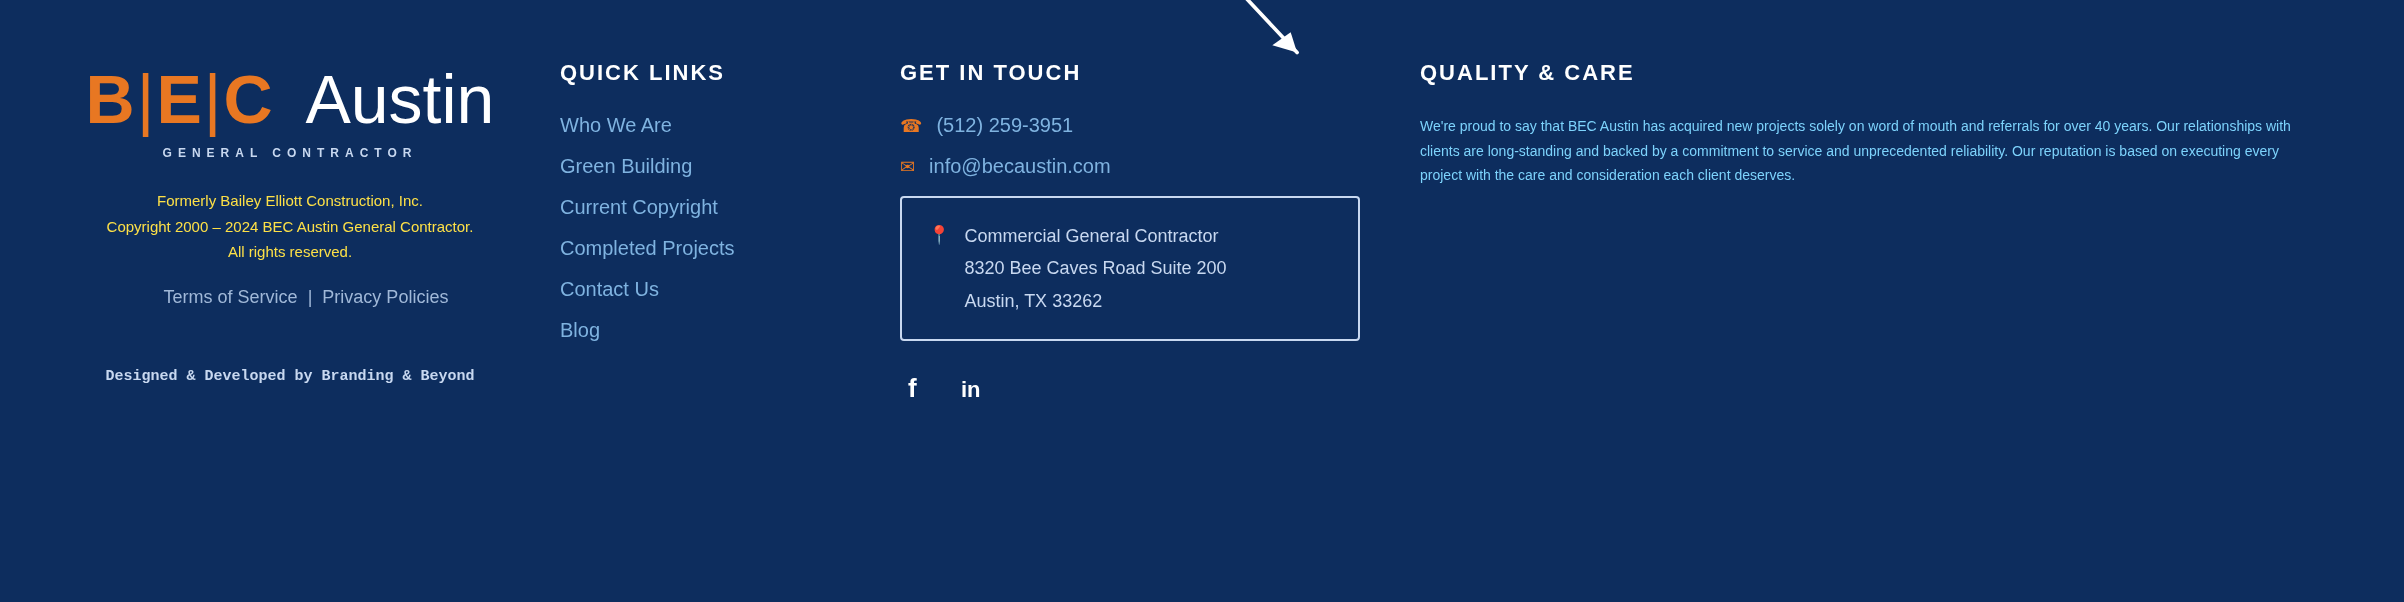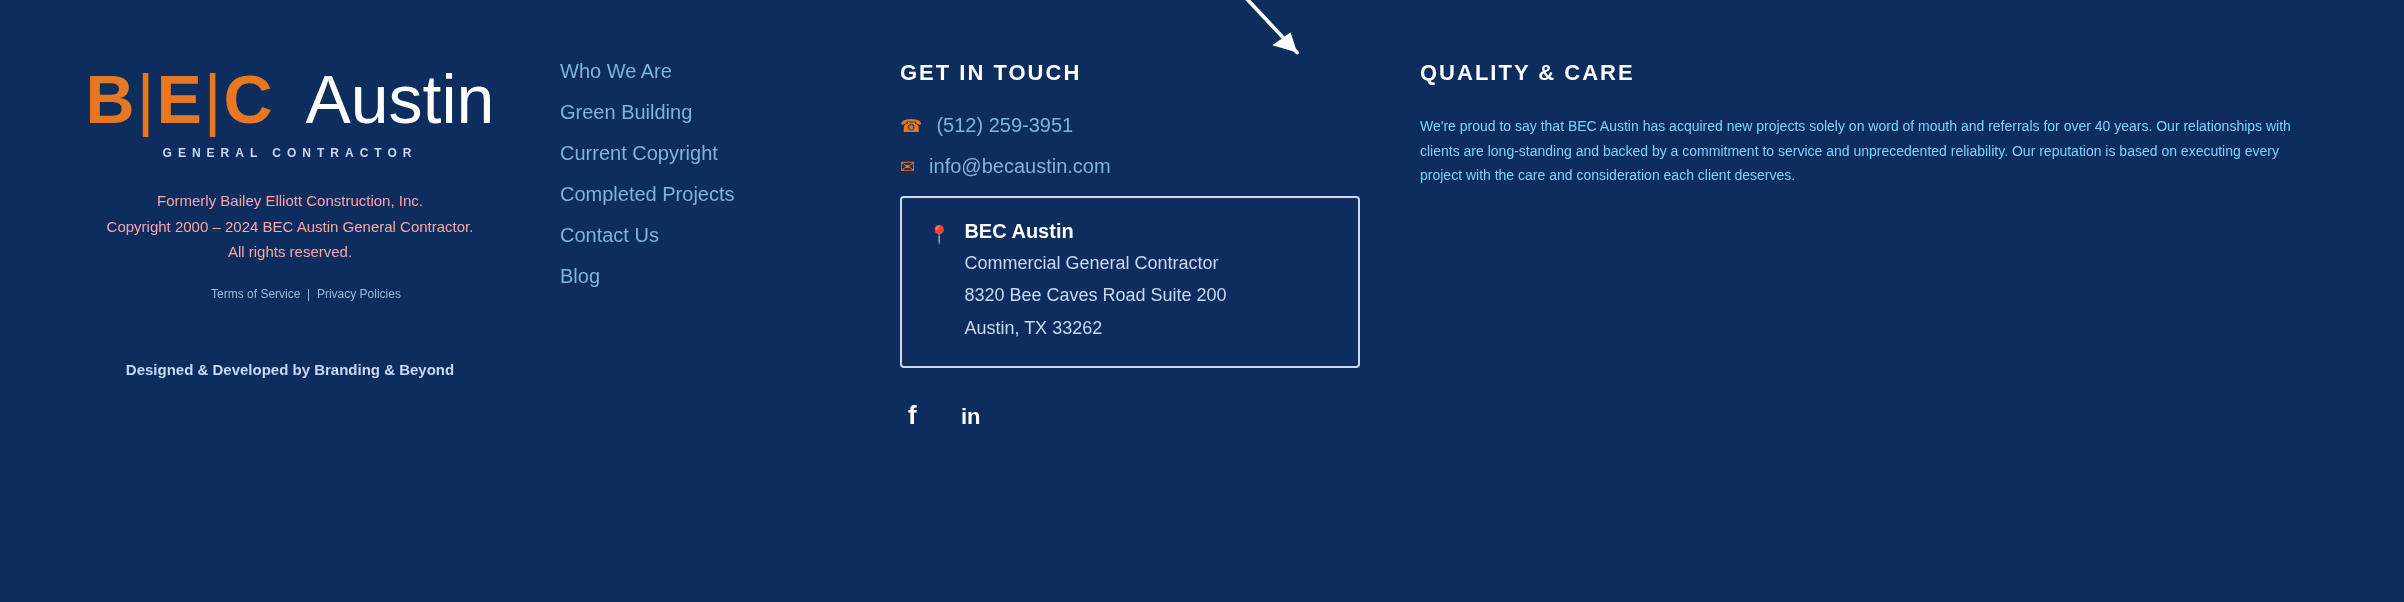--- a/index.html
+++ b/index.html
@@ -48,42 +48,43 @@
       font-size: 12px;
       font-weight: 700;
       letter-spacing: 6px;
       color: #c8d8f0;
       margin-bottom: 28px;
       text-transform: uppercase;
     }
 
     .brand-tagline {
       font-size: 15px;
-      color: #fca5a5;
+      color: #fde047;
       line-height: 1.7;
       margin-bottom: 22px;
     }
 
     .brand-links {
-      font-size: 12px;
+      font-size: 18px;
       color: #a0b8d8;
       margin-bottom: 60px;
       margin-left: 32px;
     }
 
     .brand-links a {
       color: #a0b8d8;
       text-decoration: none;
     }
 
     .brand-developed {
       font-size: 15px;
       font-weight: 700;
       color: #c8d8f0;
       margin-top: auto;
+      font-family: Liberation Mono, monospace;
     }
 
     
     .col-links {
       flex: 0 0 280px;
       padding-top: 10px;
     }
 
     .col-title {
       font-size: 22px;
@@ -237,20 +238,21 @@
     </div>
     <div class="brand-links">
       <a href="#">Terms of Service</a>
       &nbsp;<span>|</span>&nbsp;
       <a href="#">Privacy Policies</a>
     </div>
     <div class="brand-developed">Designed &amp; Developed by Branding &amp; Beyond</div>
   </div>
 
   <div class="col-links">
+    <div class="col-title">QUICK LINKS</div>
     <a class="quick-link" href="#">Who We Are</a>
     <a class="quick-link" href="#">Green Building</a>
     <a class="quick-link" href="#">Current Copyright</a>
     <a class="quick-link" href="#">Completed Projects</a>
     <a class="quick-link" href="#">Contact Us</a>
     <a class="quick-link" href="#">Blog</a>
   </div>
 
   <div class="col-contact">
     <div class="col-title">GET IN TOUCH</div>
@@ -267,21 +269,20 @@
 
     <div class="contact-item">
       <span class="contact-icon">✉</span>
       <span>info@becaustin.com</span>
     </div>
 
     <div class="address-box">
       <div class="address-row">
         <span class="contact-icon" style="margin-top:4px;">📍</span>
         <div>
-          <div class="address-name">BEC Austin</div>
           <div class="address-line">Commercial General Contractor</div>
           <div class="address-line">8320 Bee Caves Road Suite 200</div>
           <div class="address-line">Austin, TX 33262</div>
         </div>
       </div>
     </div>
 
     <div class="social-links">
       <a class="social-icon" href="#">
         <svg width="28" height="28" viewBox="0 0 28 28" fill="white" xmlns="http://www.w3.org/2000/svg">

